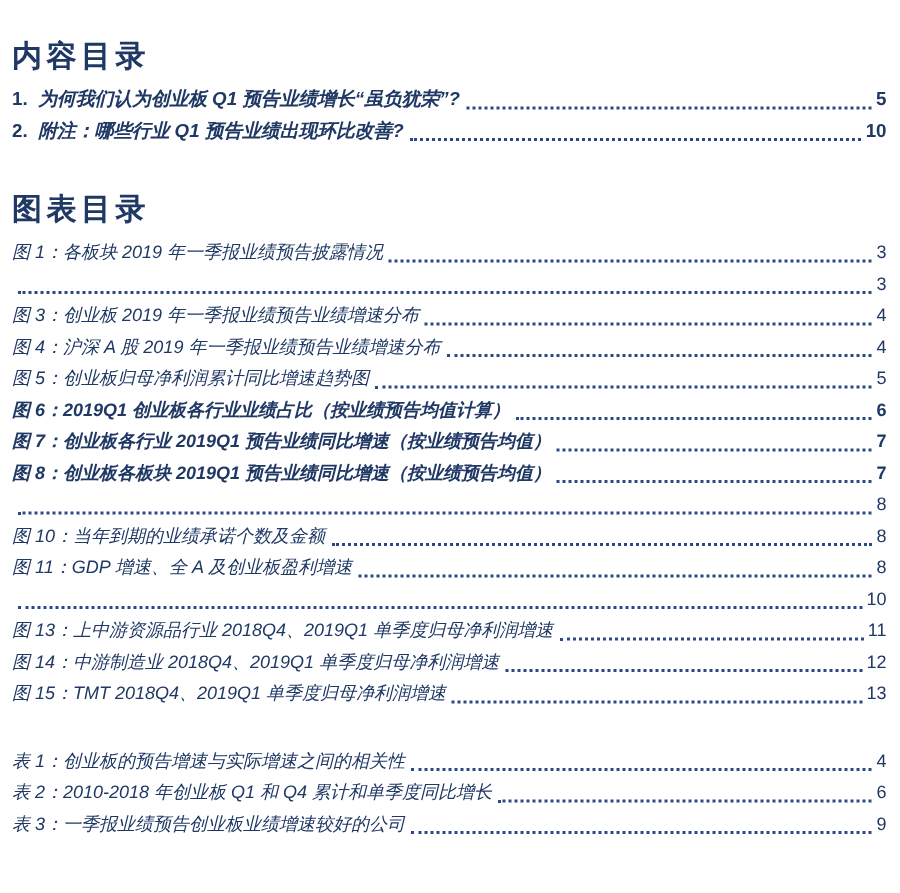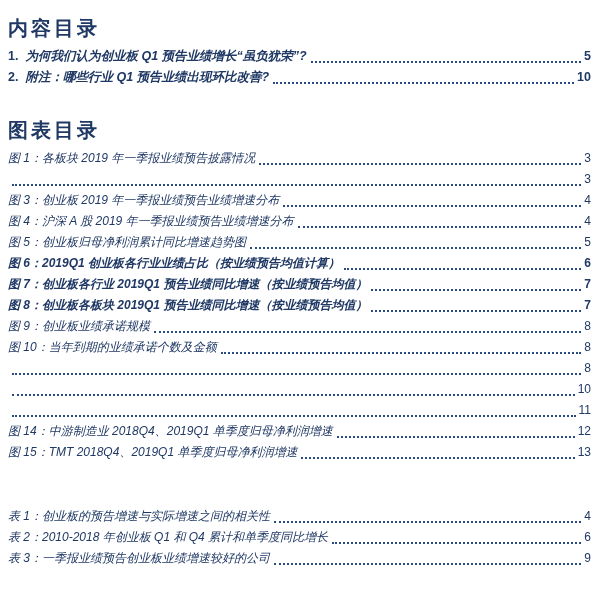--- a/index.html
+++ b/index.html
@@ -5,21 +5,21 @@
   * { box-sizing: border-box; }
   html, body { margin: 0; padding: 0; }
   body {
     width: 600px;
     height: 595px;
     background: #ffffff;
     color: #1f3864;
     font-family: "Liberation Sans", "DejaVu Sans", sans-serif;
     overflow: hidden;
   }
-  .page { padding: 16px 9px 0 8px; }
+  .page { padding: 26px 9px 0 8px; }
 
   .toc-heading {
     font-size: 20px;
     font-weight: 700;
     letter-spacing: 3px;
     line-height: 24px;
     margin: 0;
   }
   .charts-heading { margin-top: 30px; }
 
@@ -41,21 +41,21 @@
   .entry .title { flex: 0 0 auto; font-style: italic; }
   .entry .leader {
     flex: 1 1 auto;
     min-width: 12px;
     border-bottom: 2px dotted #2a4a86;
     margin: 0 3px 4px 4px;
   }
   .entry .pagenum { flex: 0 0 auto; text-align: right; }
   .content-entries .pagenum { font-weight: 700; }
 
-  .tbl-entries { margin-top: 43px; }
+  .tbl-entries { margin-top: 24px; }
 </style>
 </head>
 <body>
 
 <div class="page">
 
   <h1 class="toc-heading">内容目录</h1>
 
   <div class="entries content-entries">
     <div class="entry">
@@ -108,38 +108,39 @@
       <span class="title">图 7：创业板各行业 2019Q1 预告业绩同比增速（按业绩预告均值）</span>
       <span class="leader"></span>
       <span class="pagenum">7</span>
     </div>
     <div class="entry bold">
       <span class="title">图 8：创业板各板块 2019Q1 预告业绩同比增速（按业绩预告均值）</span>
       <span class="leader"></span>
       <span class="pagenum">7</span>
     </div>
     <div class="entry">
-      <span class="title">图 9：创业板业绩承诺规模</span>
       <span class="leader"></span>
       <span class="pagenum">8</span>
     </div>
     <div class="entry">
       <span class="title">图 10：当年到期的业绩承诺个数及金额</span>
       <span class="leader"></span>
       <span class="pagenum">8</span>
     </div>
     <div class="entry">
+      <span class="title">图 11：GDP 增速、全 A 及创业板盈利增速</span>
       <span class="leader"></span>
       <span class="pagenum">8</span>
     </div>
     <div class="entry">
       <span class="leader"></span>
       <span class="pagenum">10</span>
     </div>
     <div class="entry">
+      <span class="title">图 13：上中游资源品行业 2018Q4、2019Q1 单季度归母净利润增速</span>
       <span class="leader"></span>
       <span class="pagenum">11</span>
     </div>
     <div class="entry">
       <span class="title">图 14：中游制造业 2018Q4、2019Q1 单季度归母净利润增速</span>
       <span class="leader"></span>
       <span class="pagenum">12</span>
     </div>
     <div class="entry">
       <span class="title">图 15：TMT 2018Q4、2019Q1 单季度归母净利润增速</span>

